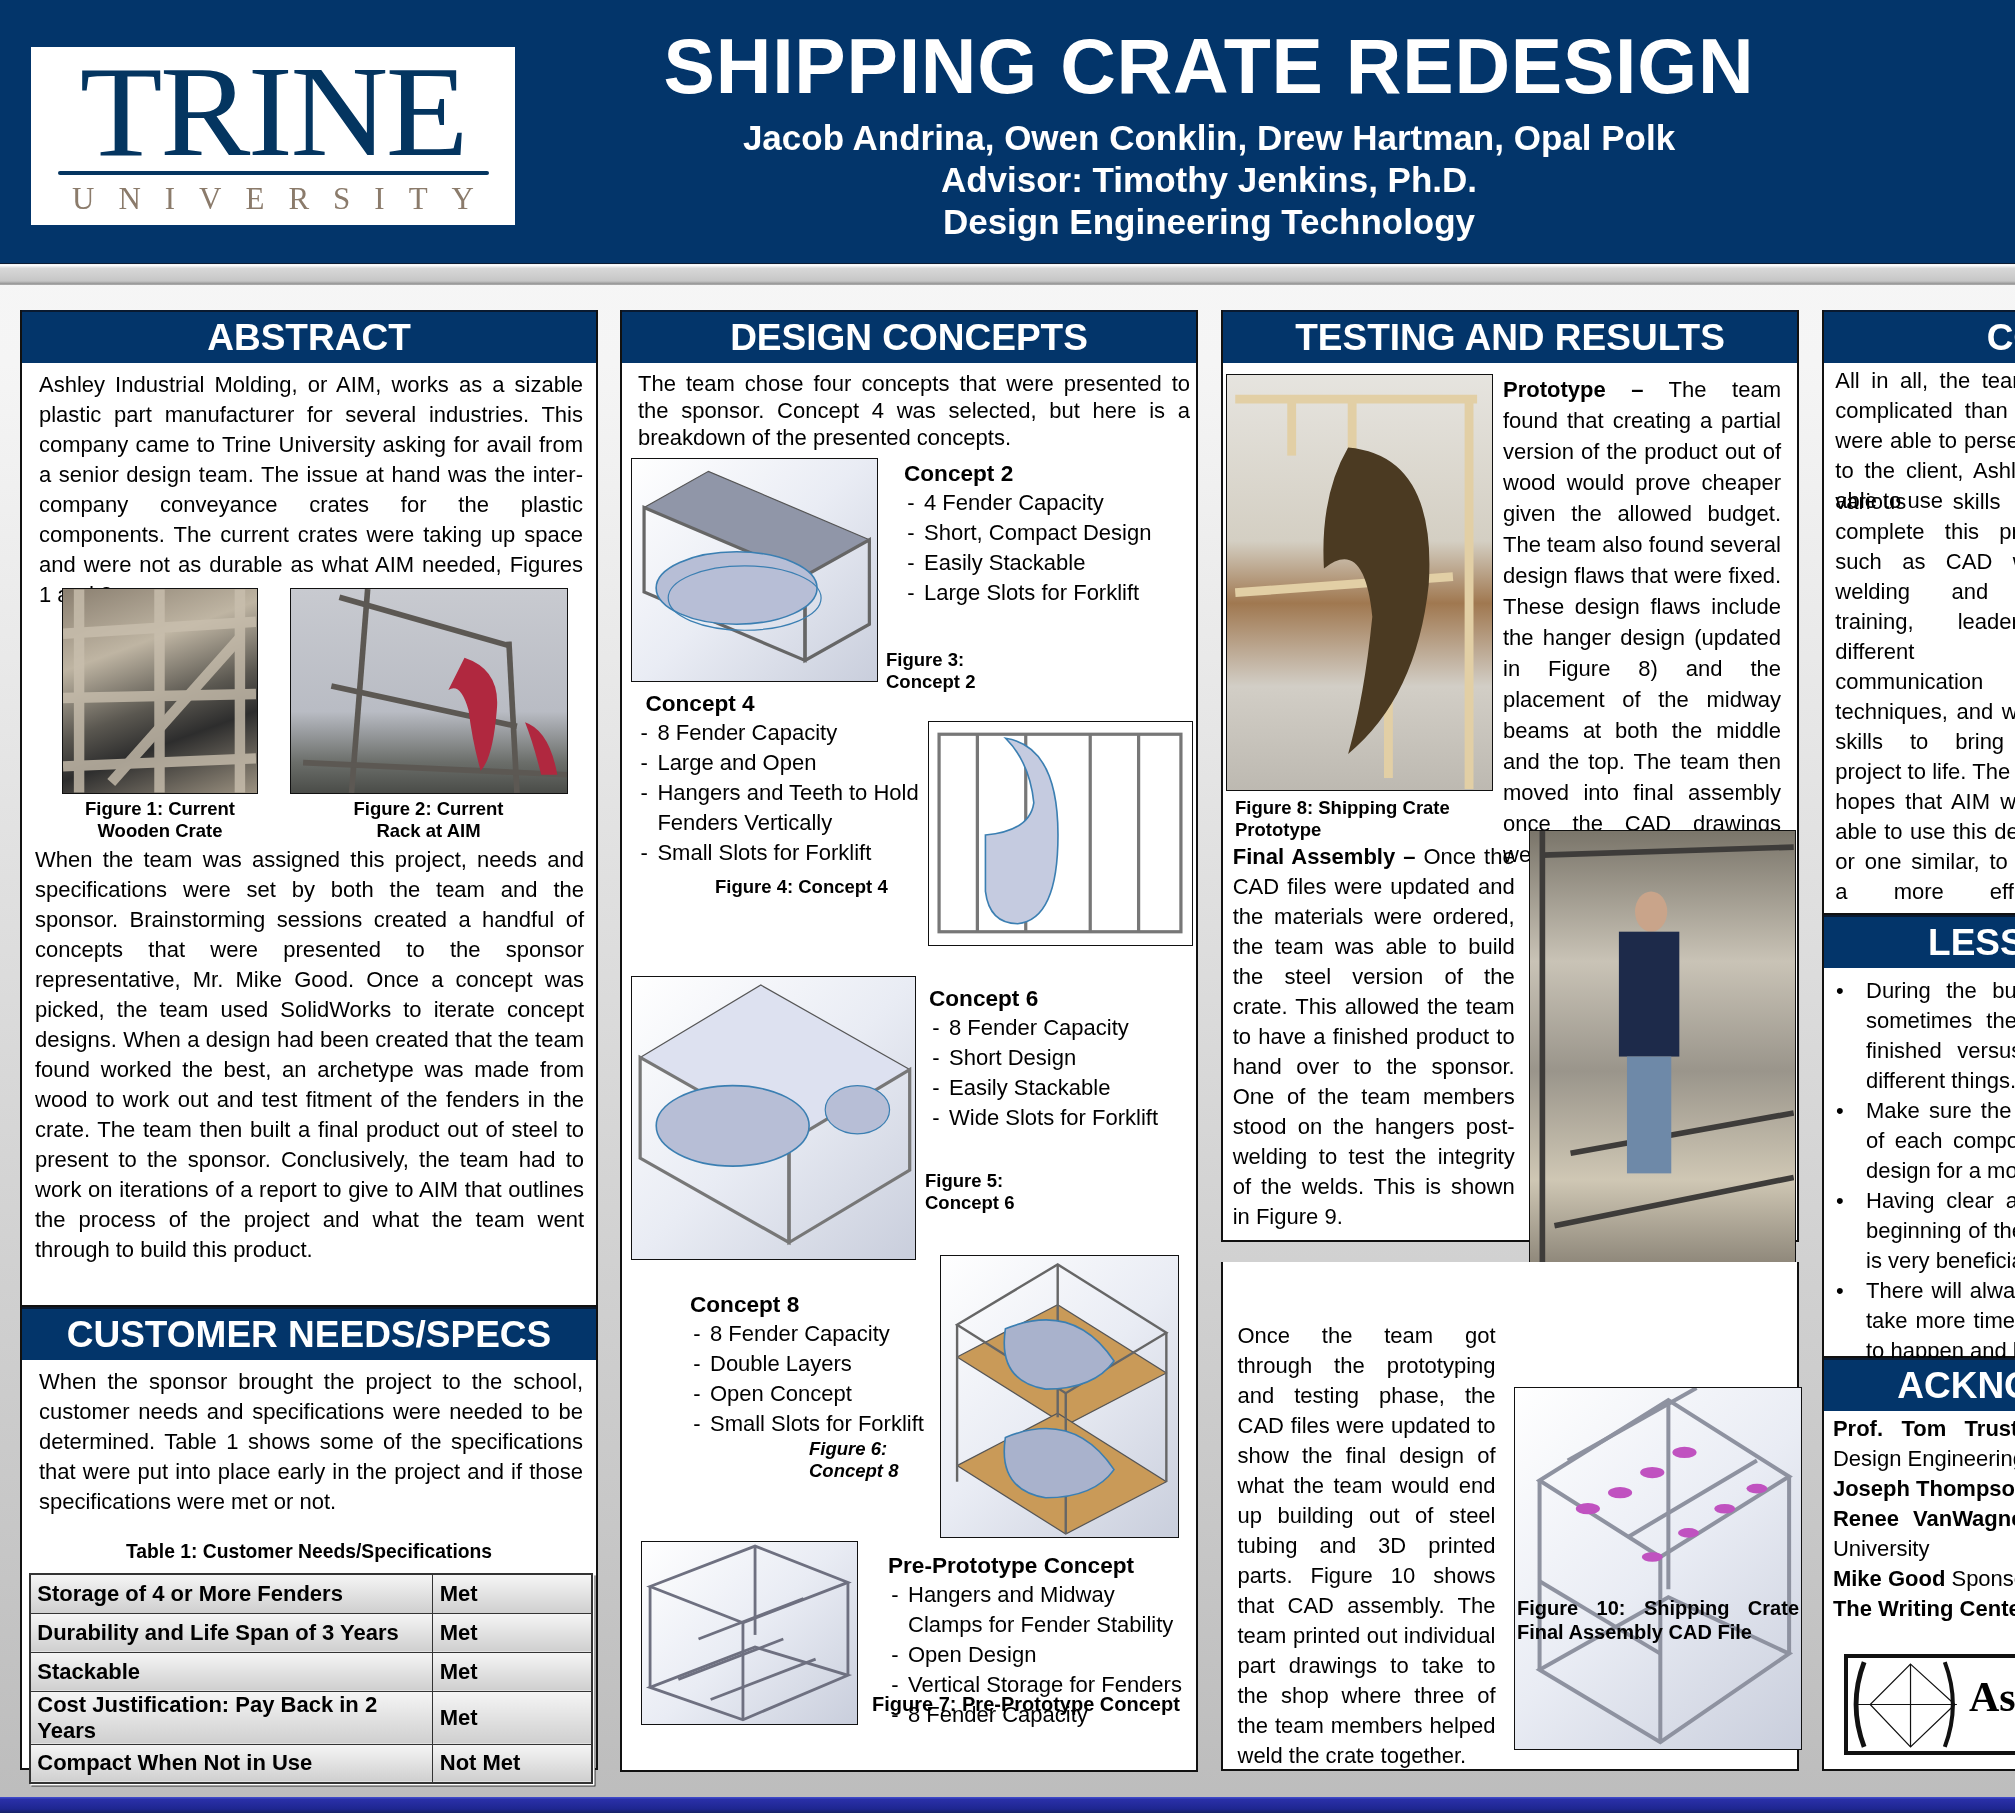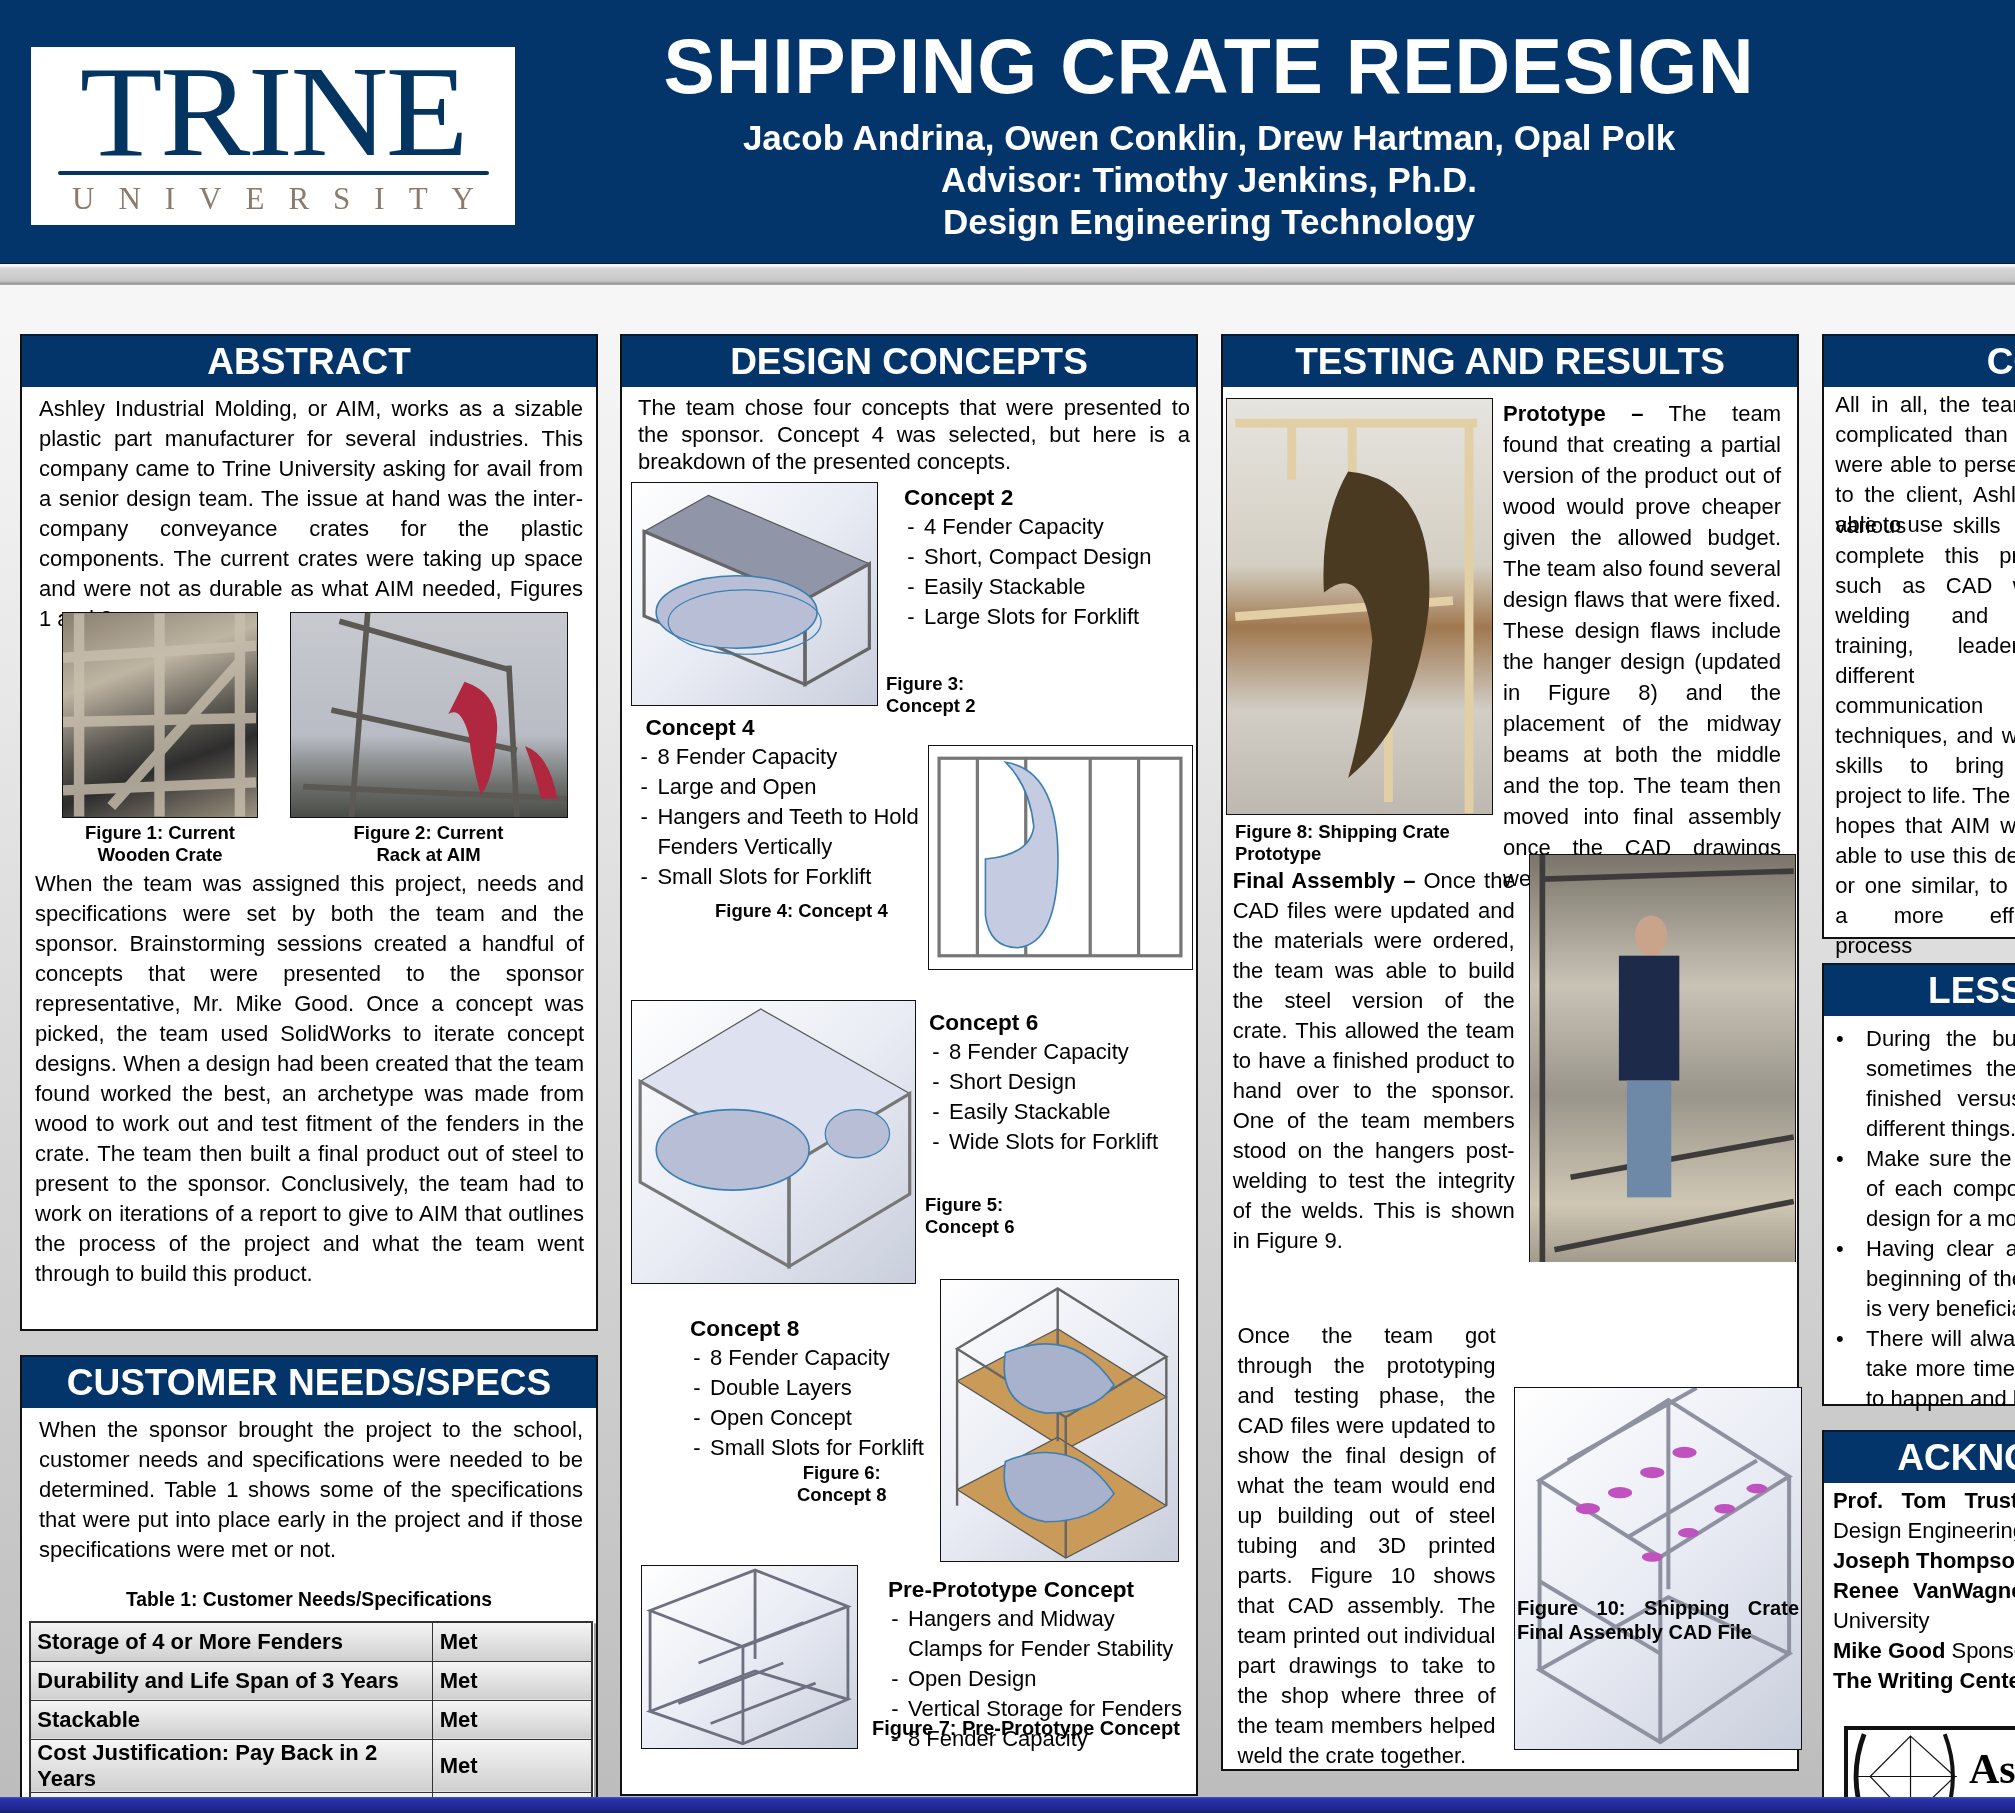--- a/index.html
+++ b/index.html
@@ -33,21 +33,21 @@
     margin-top: 5.6px; margin-left: 24px;
   }
   .title-block { position: absolute; left: 524px; top: 16px; width: 1370px; text-align: center; color: #fff; font-weight: bold; }
   .title-block .title { font-size: 77px; line-height: 101px; letter-spacing: 0.8px; }
   .title-block .sub { font-size: 35px; line-height: 42px; }
   
   .col { position: absolute; top: 310px; width: 578px; }
   .panel { background: #fff; border: 2px solid #111; border-top: none; position: relative; }
   .panel-head {
     background: #03356a; color: #fff; font-weight: bold; text-align: center;
-    font-size: 37px; line-height: 52px; height: 53px; border-top: 2px solid #0a1a30; margin-top: 24px;
+    font-size: 37px; line-height: 52px; height: 53px; border-top: 2px solid #0a1a30;
   }
   .body-text { font-size: 22px; line-height: 30px; text-align: justify; }
   .narrow { font-family: "Liberation Sans Narrow", "Liberation Sans", sans-serif; }
   .caption { font-weight: bold; font-size: 18.5px; line-height: 22px; text-align: center; }
   .photo { border: 1.6px solid #111; position: absolute; overflow: hidden; }
   .cad { border: 1.6px solid #111; position: absolute; overflow: hidden;
          background: linear-gradient(135deg, #ffffff 0%, #e9ecf4 50%, #c9cedc 100%); }
   .abs { position: absolute; }
   ul.dash { list-style: none; }
   ul.dash li { position: relative; padding-left: 20px; font-size: 22px; line-height: 30px; }
@@ -232,21 +232,21 @@
 
     <div class="abs" style="left:68px; top:980px; width:242px;">
       <div class="concept-title narrow">Concept 8</div>
       <ul class="dash narrow">
         <li>8 Fender Capacity</li>
         <li>Double Layers</li>
         <li>Open Concept</li>
         <li>Small Slots for Forklift</li>
       </ul>
     </div>
-    <div class="caption abs" style="left:175px; top:1128px; text-align:center;">
+    <div class="caption abs" style="left:187px; top:1128px; text-align:left;font-style:italic;">
       <div>Figure 6:</div>
       <div>Concept 8</div>
     </div>
     <div class="cad" style="left:318px; top:945px; width:239px; height:283px;">
       <svg width="235" height="280" viewBox="0 0 584 694">
         <polygon points="40,250 290,120 560,290 310,420" fill="#c99a58" stroke="#555" stroke-width="3"></polygon>
         <polygon points="40,520 290,390 560,560 310,690" fill="#c99a58" stroke="#555" stroke-width="3"></polygon>
         <g stroke="#666" stroke-width="6" fill="none">
           <polygon points="40,170 290,20 560,190 310,340"></polygon>
           <line x1="40" y1="170" x2="40" y2="560"></line>

